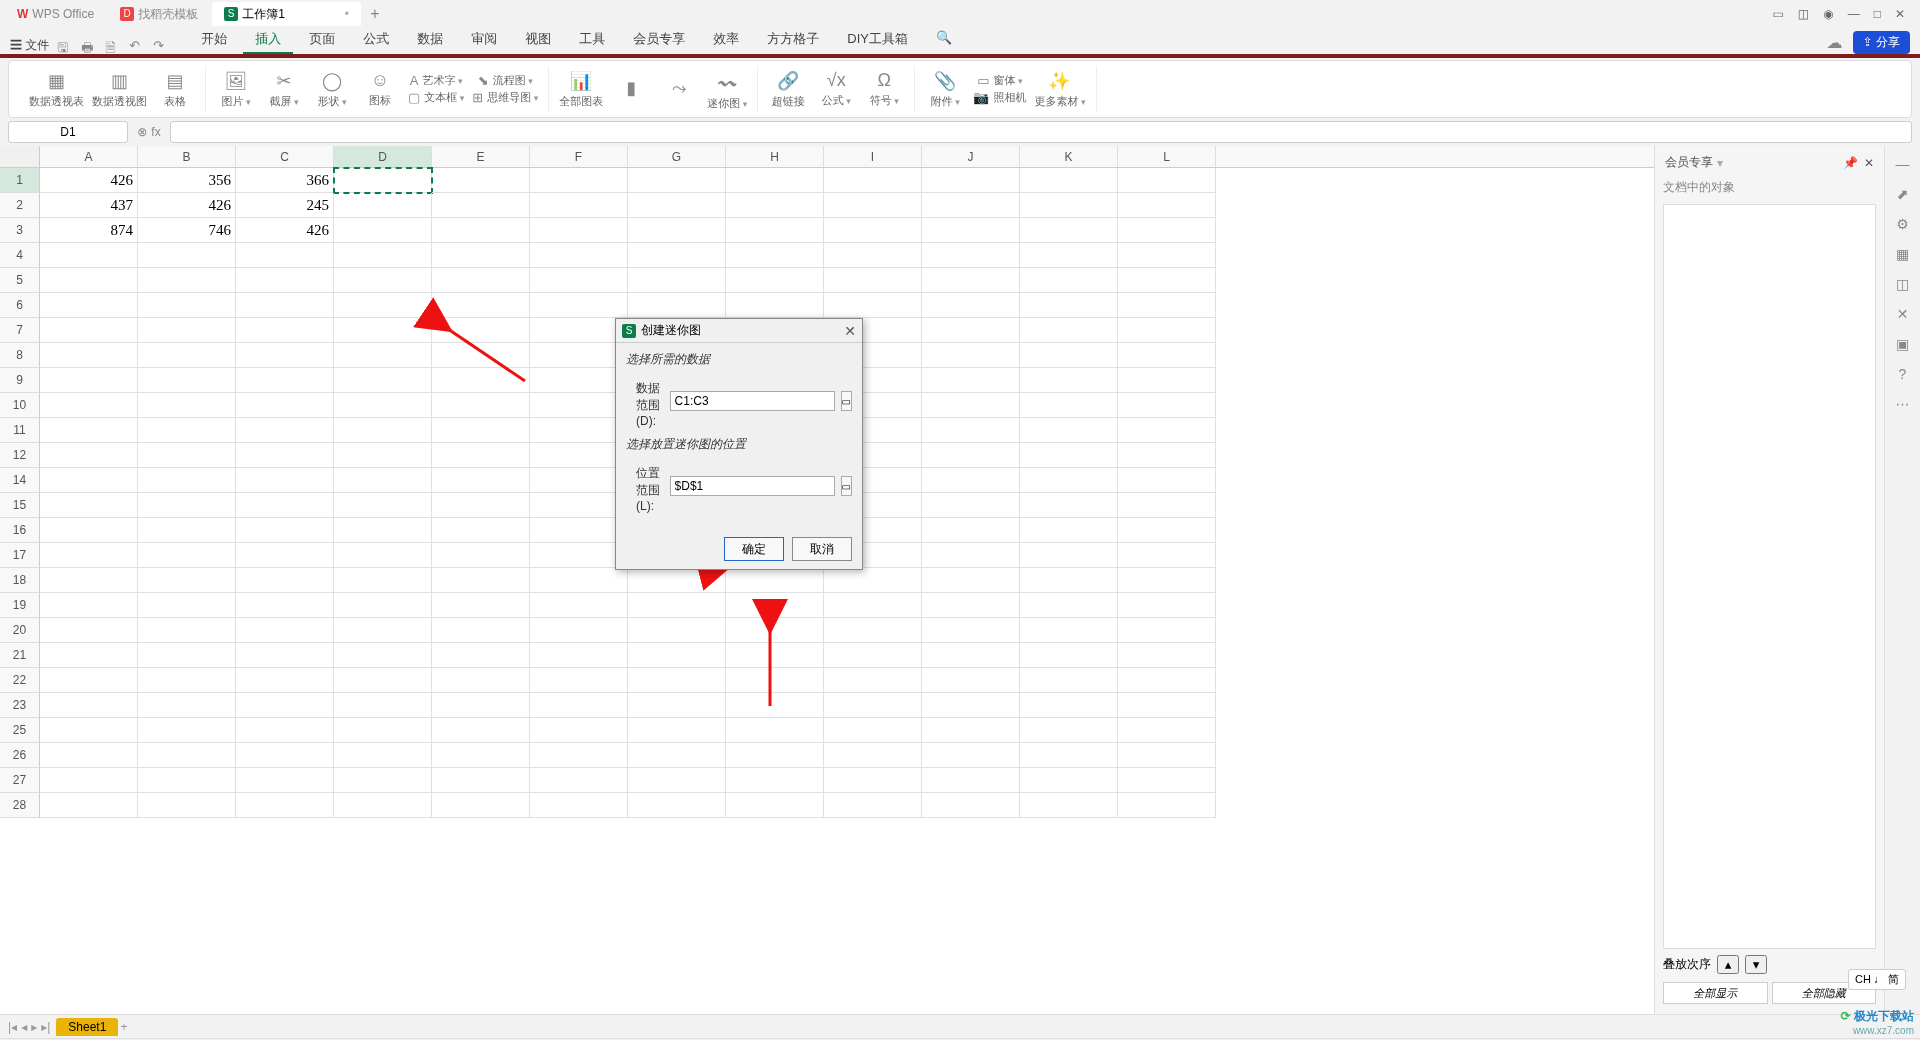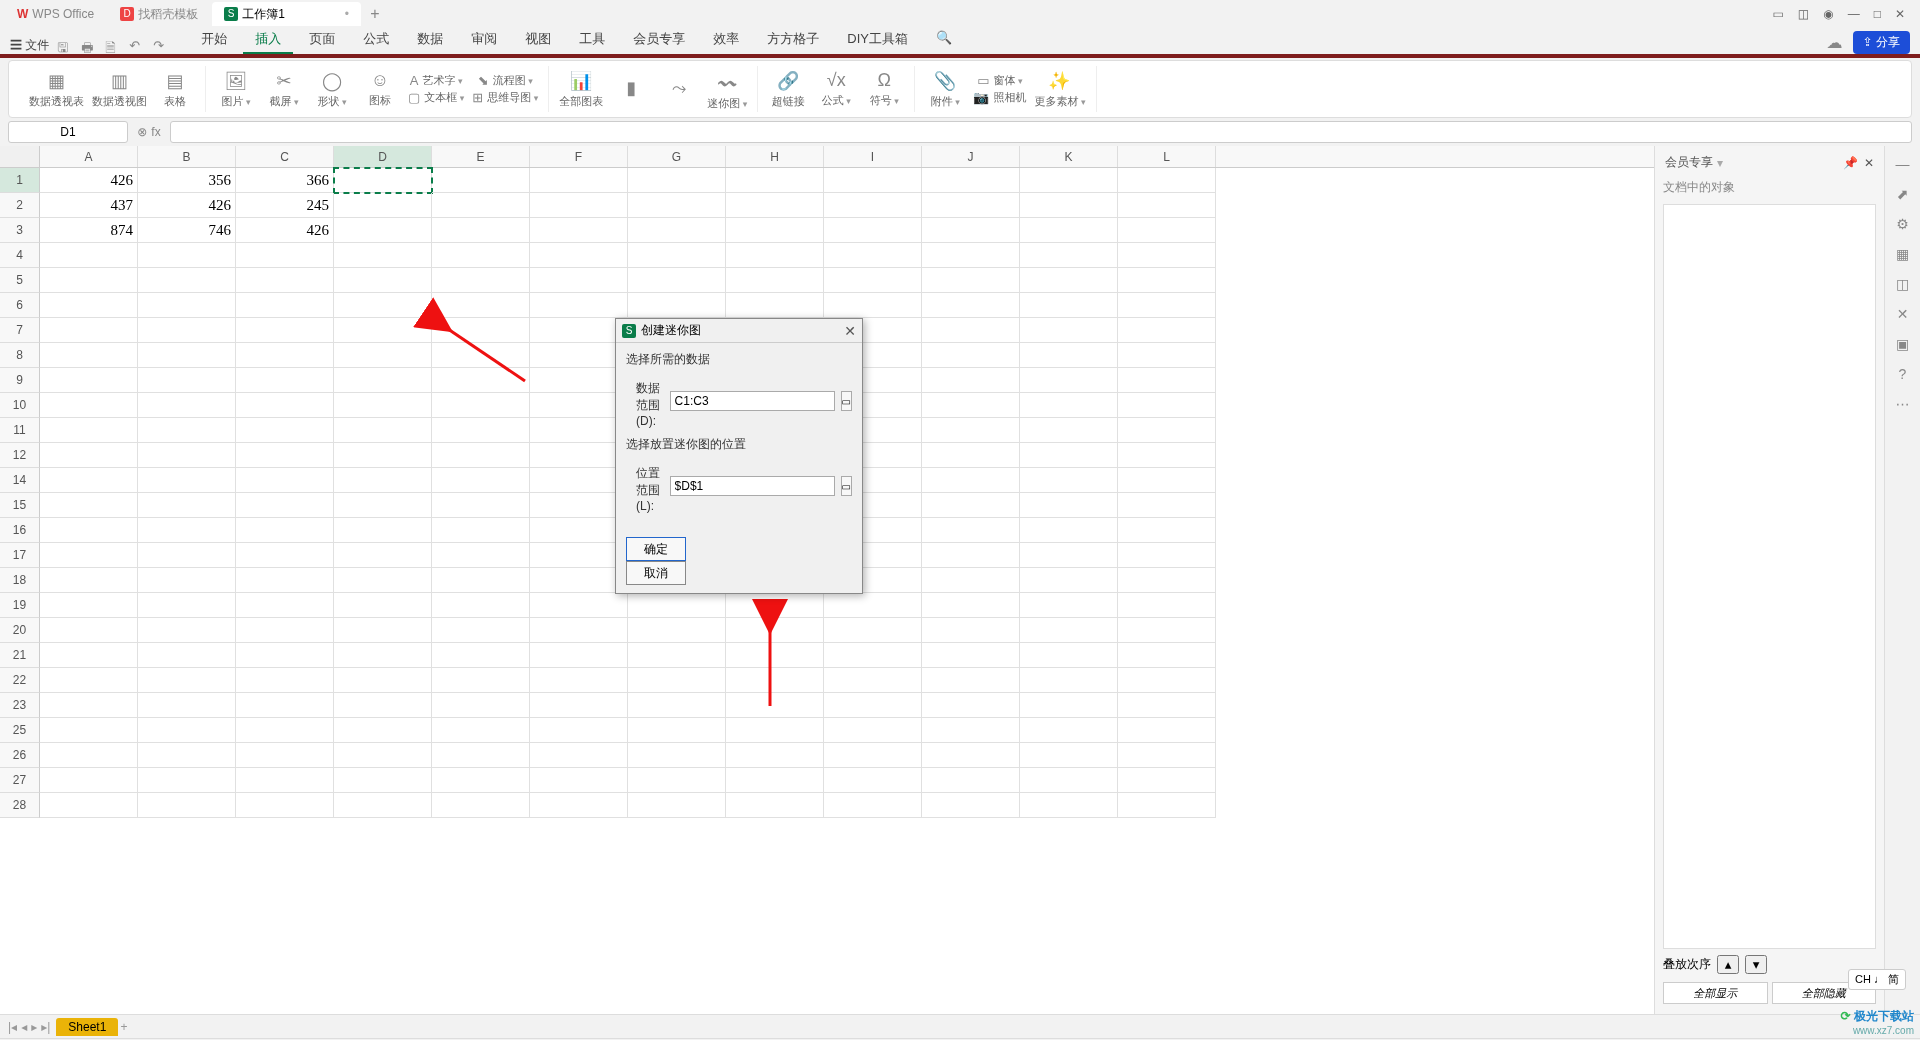--- a/index.html
+++ b/index.html
@@ -59,26 +59,26 @@
 .cell { width: 98px; border-right: 1px solid #e0e0e0; border-bottom: 1px solid #e0e0e0; font-size: 15px; text-align: right; padding-right: 4px; line-height: 25px; font-family: "Times New Roman", serif; }
 .cell.selected { outline: 2px dashed #0a7d4a; outline-offset: -1px; background: #fff; }
 
 
 .dialog { position: absolute; left: 615px; top: 318px; width: 248px; background: #f0f0f0; border: 1px solid #888; box-shadow: 2px 2px 8px rgba(0,0,0,0.3); z-index: 100; }
 .dialog-title { height: 24px; display: flex; align-items: center; padding: 0 6px; font-size: 12px; border-bottom: 1px solid #ccc; }
 .dialog-title .ticon { width: 14px; height: 14px; background: #0a7d4a; color: #fff; font-size: 10px; text-align: center; line-height: 14px; border-radius: 2px; margin-right: 5px; }
 .dialog-close { margin-left: auto; cursor: pointer; color: #555; font-size: 14px; }
 .dialog-body { padding: 8px 10px; font-size: 12px; }
 .dialog-section { margin-bottom: 8px; }
-.dialog-label { color: #333; margin-bottom: 6px; display: block; }
+.dialog-label { color: #333; margin-bottom: 6px; display: block; font-style: italic; }
 .dialog-field { display: flex; align-items: center; gap: 6px; margin: 4px 0 4px 10px; }
 .dialog-field label { width: 74px; color: #333; margin-top: 6px; }
 .dialog-field input { flex: 1; height: 20px; border: 1px solid #aaa; padding: 0 4px; font-size: 12px; }
 .range-btn { width: 18px; height: 20px; border: 1px solid #aaa; background: #f8f8f8; cursor: pointer; font-size: 10px; }
-.dialog-buttons { display: flex; justify-content: flex-end; padding: 8px 10px; flex-direction: column; }
+.dialog-buttons { display: flex; justify-content: flex-end; gap: 8px; padding: 8px 10px; }
 .dialog-buttons button { width: 60px; height: 24px; border: 1px solid #888; background: #f8f8f8; cursor: pointer; font-size: 12px; }
 .dialog-buttons button.primary { border: 1px solid #2266cc; }
 
 
 .arrow { position: absolute; z-index: 50; }
 .arrow-svg { overflow: visible; }
 
 
 .sheet-tabs { height: 24px; background: #f2f2f2; display: flex; align-items: center; padding: 0 8px; border-top: 1px solid #ddd; font-size: 12px; }
 .sheet-tabs .nav { color: #999; margin-right: 4px; cursor: pointer; }

